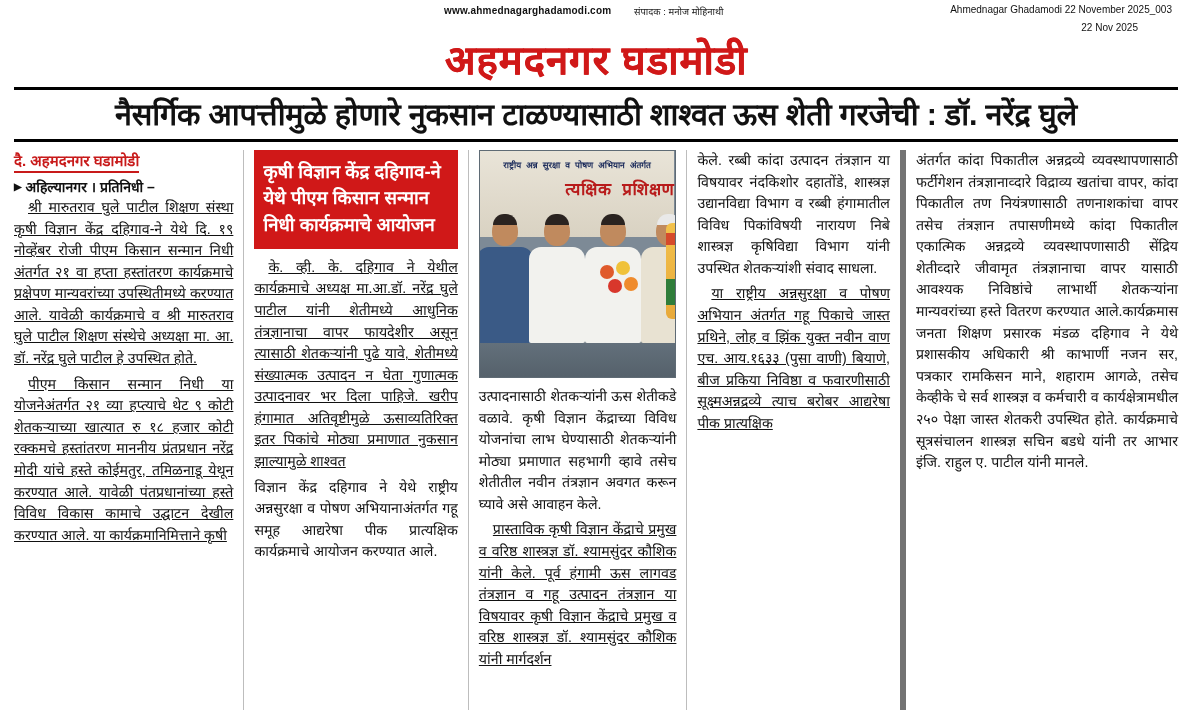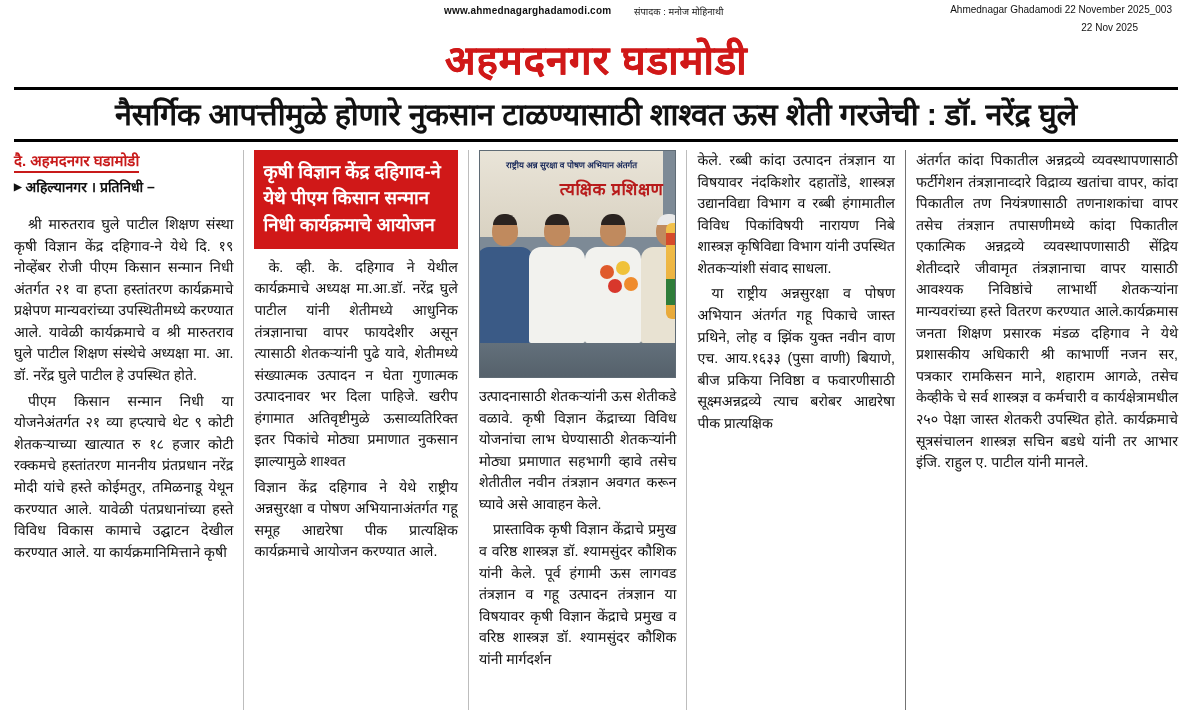--- a/index.html
+++ b/index.html
@@ -107,54 +107,54 @@
     margin-top: 8px;
     height: 560px;
   }
   .col {
     box-sizing: border-box;
     position: relative;
   }
   .col-1 { width: 232px; padding-right: 10px; border-right: 1px solid #bdbdbd; }
   .col-2 { width: 226px; padding: 0 10px; border-right: 1px solid #bdbdbd; }
   .col-3 { width: 220px; padding: 0 10px; border-right: 1px solid #bdbdbd; }
-  .col-4 { width: 220px; padding: 0 10px; border-right: 1px solid #737373; }
+  .col-4 { width: 220px; padding: 0 10px; border-right: 6px solid #737373; }
   .col-5 { width: 274px; padding-left: 10px; }
 
   .byline-red {
     color: #c81a1a;
     font-weight: bold;
     font-size: 15px;
     border-bottom: 2px solid #c81a1a;
     display: inline-block;
     padding-bottom: 1px;
     margin-bottom: 4px;
   }
   .byline-loc {
     font-size: 14px;
     font-weight: bold;
     color: #111;
-    margin-bottom: 18px;
+    margin-bottom: 1px;
   }
   .byline-loc .tri {
     font-size: 10px;
     position: relative;
     top: -2px;
   }
 
   p.txt {
     margin: 0 0 4px 0;
     font-size: 14.2px;
     line-height: 1.52;
     color: #111;
     text-align: justify;
     text-justify: inter-word;
     hyphens: none;
   }
-  p.txt.first { text-indent: 14px; }
+  p.txt.first { text-indent: 14px; text-decoration: underline; }
 
   
   .teaser {
     background: #d01818;
     color: #ffffff;
     font-weight: bold;
     font-size: 18.5px;
     line-height: 1.42;
     padding: 9px 9px 11px 9px;
     margin-bottom: 8px;
@@ -167,23 +167,24 @@
     height: 228px;
     margin-bottom: 8px;
     position: relative;
     overflow: hidden;
     background: #7d8a96;
     border: 1px solid #5f6b75;
     box-sizing: border-box;
   }
   .ph-banner {
     position: absolute;
-    left: 0; top: 0; right: 12px;
+    left: 0; top: 0; right: 1px;
     height: 86px;
     background: linear-gradient(#e9e4d8, #d9d2c2);
+    font-family: Liberation Mono, monospace;
   }
   .ph-banner-txt1 {
     position: absolute;
     top: 8px; left: 0; right: 0;
     text-align: center;
     font-size: 8.5px;
     color: #1a2a5a;
     font-weight: bold;
   }
   .ph-banner-txt2 {

